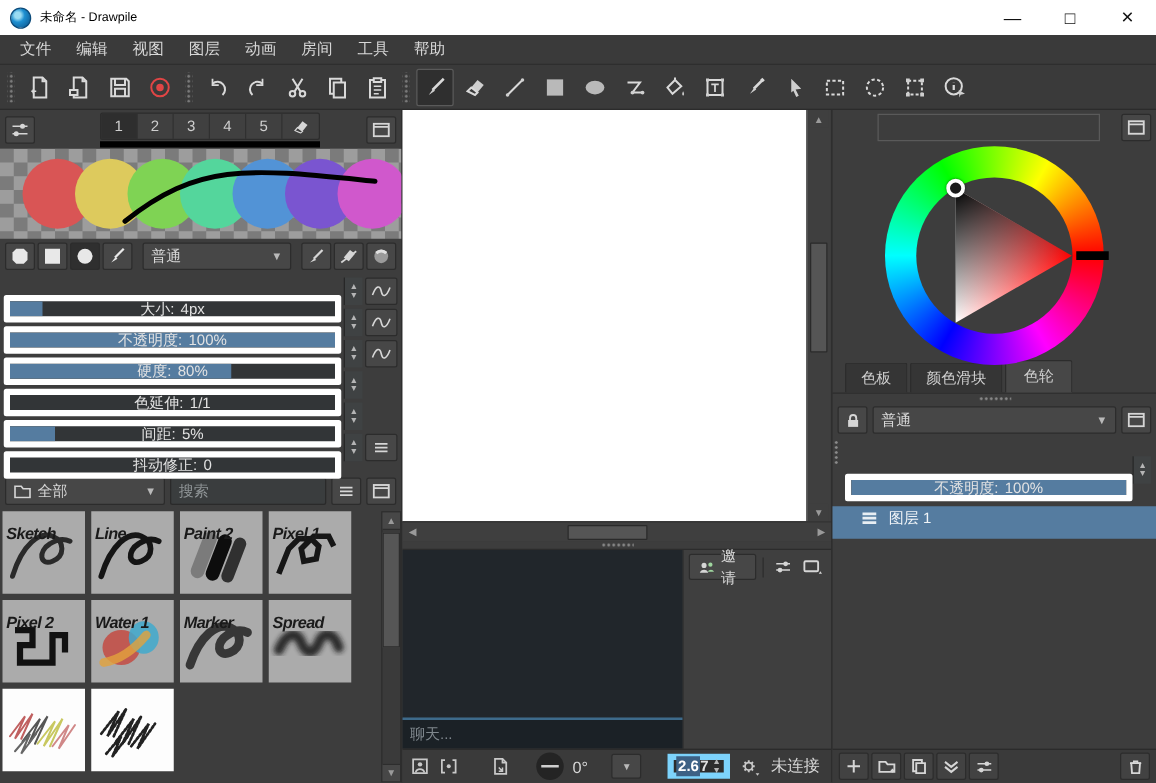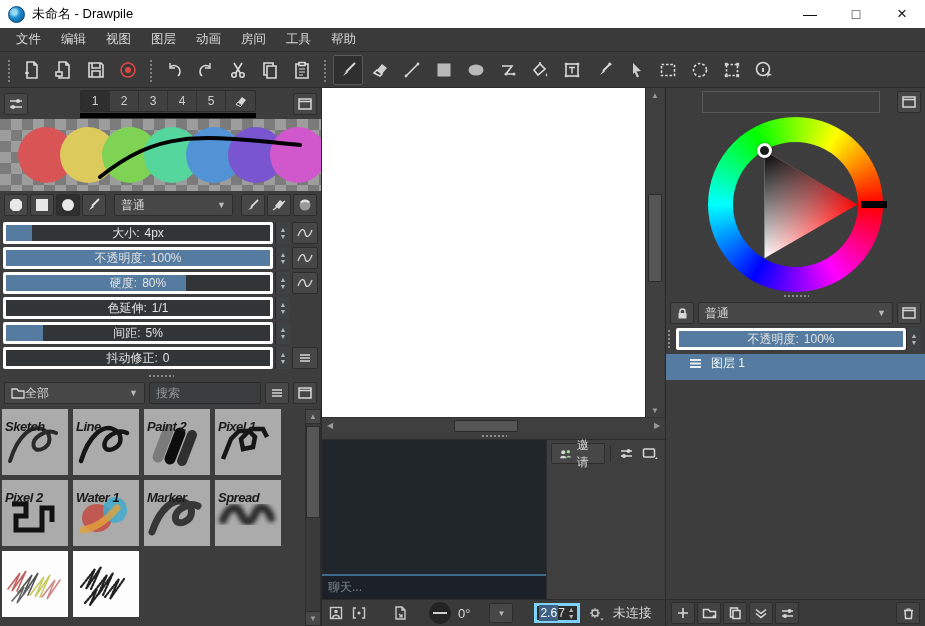--- a/index.html
+++ b/index.html
@@ -3,21 +3,21 @@
 <meta charset="utf-8">
 <style>
   * { margin:0; padding:0; box-sizing:border-box; }
   html,body { width:925px; height:626px; overflow:hidden; }
   body { font-family:"Liberation Sans","DejaVu Sans",sans-serif; font-size:12px; color:#d6d6d6; background:#3d3d3d; }
   svg { display:block; }
 
   
   .titlebar { height:28px; background:#ffffff; color:#000; display:flex; align-items:center; padding-left:8px; }
   .applogo { width:17px; height:17px; border-radius:50%; background:radial-gradient(circle at 35% 35%, #9adbf2 0 18%, #1e8fd0 40%, #0b4f86 100%); border:1px solid #0a4a7a; margin-right:7px; }
-  .titletext { font-size:13px; }
+  .titletext { font-size:10px; }
   .wincontrols { margin-left:auto; display:flex; height:100%; }
   .winbtn { width:46px; height:100%; display:flex; align-items:center; justify-content:center; font-size:14px; color:#111; cursor:default; }
 
   
   .menubar { height:24px; background:#3a3a3a; display:flex; align-items:center; padding-left:6px; border-bottom:1px solid #2e2e2e;text-align:right; }
   .menuitem { padding:3px 10px; color:#d8d8d8; font-size:12.5px; }
 
   
   .toolbar { height:36px; background:#3a3a3a; display:flex; align-items:center; border-bottom:1px solid #2b2b2b; padding-left:2px; }
   .grip { width:6px; height:24px; margin:0 4px; background-image:radial-gradient(#7d7d7d 1px, transparent 1.2px); background-size:4px 4px; background-position:1px 1px; }
@@ -53,34 +53,34 @@
 
   
   .shapes { height:28px; display:flex; align-items:center; gap:2px; padding:3px 4px; }
   .shapes .ibtn.active { background:#2f2f2f; }
   .combo { flex:1; height:22px; background:#474747; border:1px solid #2c2c2c; border-radius:2px; display:flex; align-items:center; padding:0 6px; margin:0 6px; }
   .combo .arrow { margin-left:auto; color:#b9b9b9; font-size:9px; }
 
   
   .sliders { padding:2px 3px; display:flex; flex-direction:column; gap:1px; }
   .srow { display:flex; align-items:center; height:24px; gap:2px; }
-  .strack { flex:1; position:relative; height:22px; background:#323537; border:3px solid #ffffff; border-radius:2px; overflow:hidden; display:flex; }
+  .strack { flex:1; position:relative; height:22px; background:#323537; border:5px solid #ffffff; border-radius:2px; overflow:hidden; display:flex;margin-top:28px; }
   .sfill { height:100%; background:#557ca0; }
   .slabel { position:absolute; inset:0; display:flex; align-items:center; justify-content:center; gap:5px; font-size:12px; color:#e2e2e2; }
   .sspin { width:15px; height:22px; background:#3f4243; border-left:1px solid #272727; display:flex; flex-direction:column; align-items:center; justify-content:center; color:#b5b5b5; font-size:7px; line-height:7px; flex:none; }
   .sside { width:26px; height:22px; flex:none; }
   .sside .ibtn { width:26px; height:22px; }
 
   
   .hsplit { height:7px; display:flex; align-items:center; justify-content:center; }
   .hsplit i { width:26px; height:4px; background-image:radial-gradient(#8a8a8a 1px, transparent 1.2px); background-size:4px 4px; }
 
   
   .pfilter { height:28px; display:flex; align-items:center; gap:4px; padding:2px 4px; }
-  .pfilter .combo { flex:none; width:141px; margin:0; }
+  .pfilter .combo { flex:none; width:128px; margin:0; gap:5px; }
   .search { flex:1; height:22px; background:#3a3d3e; border:1px solid #2a2a2a; border-radius:2px; color:#8f9496; padding:0 6px; font-size:12px; display:flex; align-items:center; }
 
   
   .pgridwrap { flex:1; display:flex; overflow:hidden; padding:2px 0 0 2px; }
   .pgrid { flex:1; display:flex; flex-wrap:wrap; gap:5px; align-content:flex-start; }
   .tile { width:66px; height:66px; background:#ababab; position:relative; overflow:hidden; }
   .tile.light { background:#fdfdfd; }
   .tile .tlabel { position:absolute; top:10px; left:3px; font-weight:bold; font-size:13px; color:#1a1a1a; font-style:italic; letter-spacing:-0.5px; }
   .vscroll { width:16px; background:#3a3a3a; border:1px solid #2d2d2d; display:flex; flex-direction:column; align-items:center; margin-left:3px; }
   .varrow { width:14px; height:14px; display:flex; align-items:center; justify-content:center; color:#9a9a9a; font-size:8px; background:#474747; border-bottom:1px solid #2d2d2d; }
@@ -105,21 +105,21 @@
   .chatright { flex:1; background:#3f3f3f; }
   .chatright-top { height:27px; display:flex; align-items:center; gap:3px; padding:3px 4px; }
   .invitebtn { height:21px; background:#474747; border:1px solid #2c2c2c; border-radius:2px; display:flex; align-items:center; gap:5px; padding:0 7px; color:#d6d6d6; }
   .cdivider { width:1px; height:16px; background:#2c2c2c; margin:0 2px; }
 
   .statusbar { height:27px; background:#3a3a3a; border-top:1px solid #2b2b2b; display:flex; align-items:center; gap:7px; padding:0 6px; }
   .sicon svg { stroke:#c9c9c9; fill:none; stroke-width:1.4; }
   .dial { width:22px; height:22px; border-radius:50%; background:#242424; display:flex; align-items:center; justify-content:center; }
   .dial i { width:14px; height:2px; background:#cfcfcf; }
   .ddbtn { width:24px; height:20px; background:#474747; border:1px solid #2c2c2c; border-radius:2px; color:#b9b9b9; font-size:8px; display:flex; align-items:center; justify-content:center; }
-  .zoomspin { height:20px; display:flex; align-items:center; background:#2c2c2c; border:3px solid #7dd3fc; padding:0 2px; }
+  .zoomspin { height:20px; display:flex; align-items:center; background:#2c2c2c; border:5px solid #7dd3fc; padding:0 2px;font-weight:bold; }
   .zsel { background:#3d6185; color:#fff; padding:1px 1px; }
   .zrest { color:#e0e0e0; }
   .zarrows { display:flex; flex-direction:column; font-size:7px; line-height:7px; color:#b5b5b5; margin-left:3px; }
 
   
   .swatchbar { height:28px; display:flex; align-items:center; padding:3px 4px; }
   .swatchbox { width:178px; height:22px; border:1px solid #5a5a5a; background:#3d3d3d; margin-left:32px; }
   .swatchbar .ibtn { margin-left:auto; }
   .wheelwrap { height:176px; display:flex; align-items:center; justify-content:center; position:relative; }
   .wheel { width:175px; height:175px; border-radius:50%; position:relative;
@@ -765,20 +765,25 @@
             </linearGradient>
           </defs>
           <polygon points="149.5,87.5 56.5,33.8 56.5,141.2" fill="url(#g-red)"></polygon>
           <polygon points="149.5,87.5 56.5,33.8 56.5,141.2" fill="url(#g-black)"></polygon>
         </svg>
         <div class="huemark"></div>
         <div class="selector"></div>
       </div>
     </div>
 
+    <div class="ctabs">
+      <span class="ctab">色板</span>
+      <span class="ctab">颜色滑块</span>
+      <span class="ctab active">色轮</span>
+    </div>
 
     <div class="hsplit">
         <i></i>
       </div>
 
     <div class="lcontrols">
       <div class="ibtn">
           <svg width="13" height="13" viewBox="0 0 13 13">
             <rect x="2.5" y="6" width="8" height="5.5" fill="#d6d6d6" stroke="none"></rect>
             <path d="M4 6 V4.5 a2.5 2.5 0 0 1 5 0 V6" stroke-width="1.5"></path>

